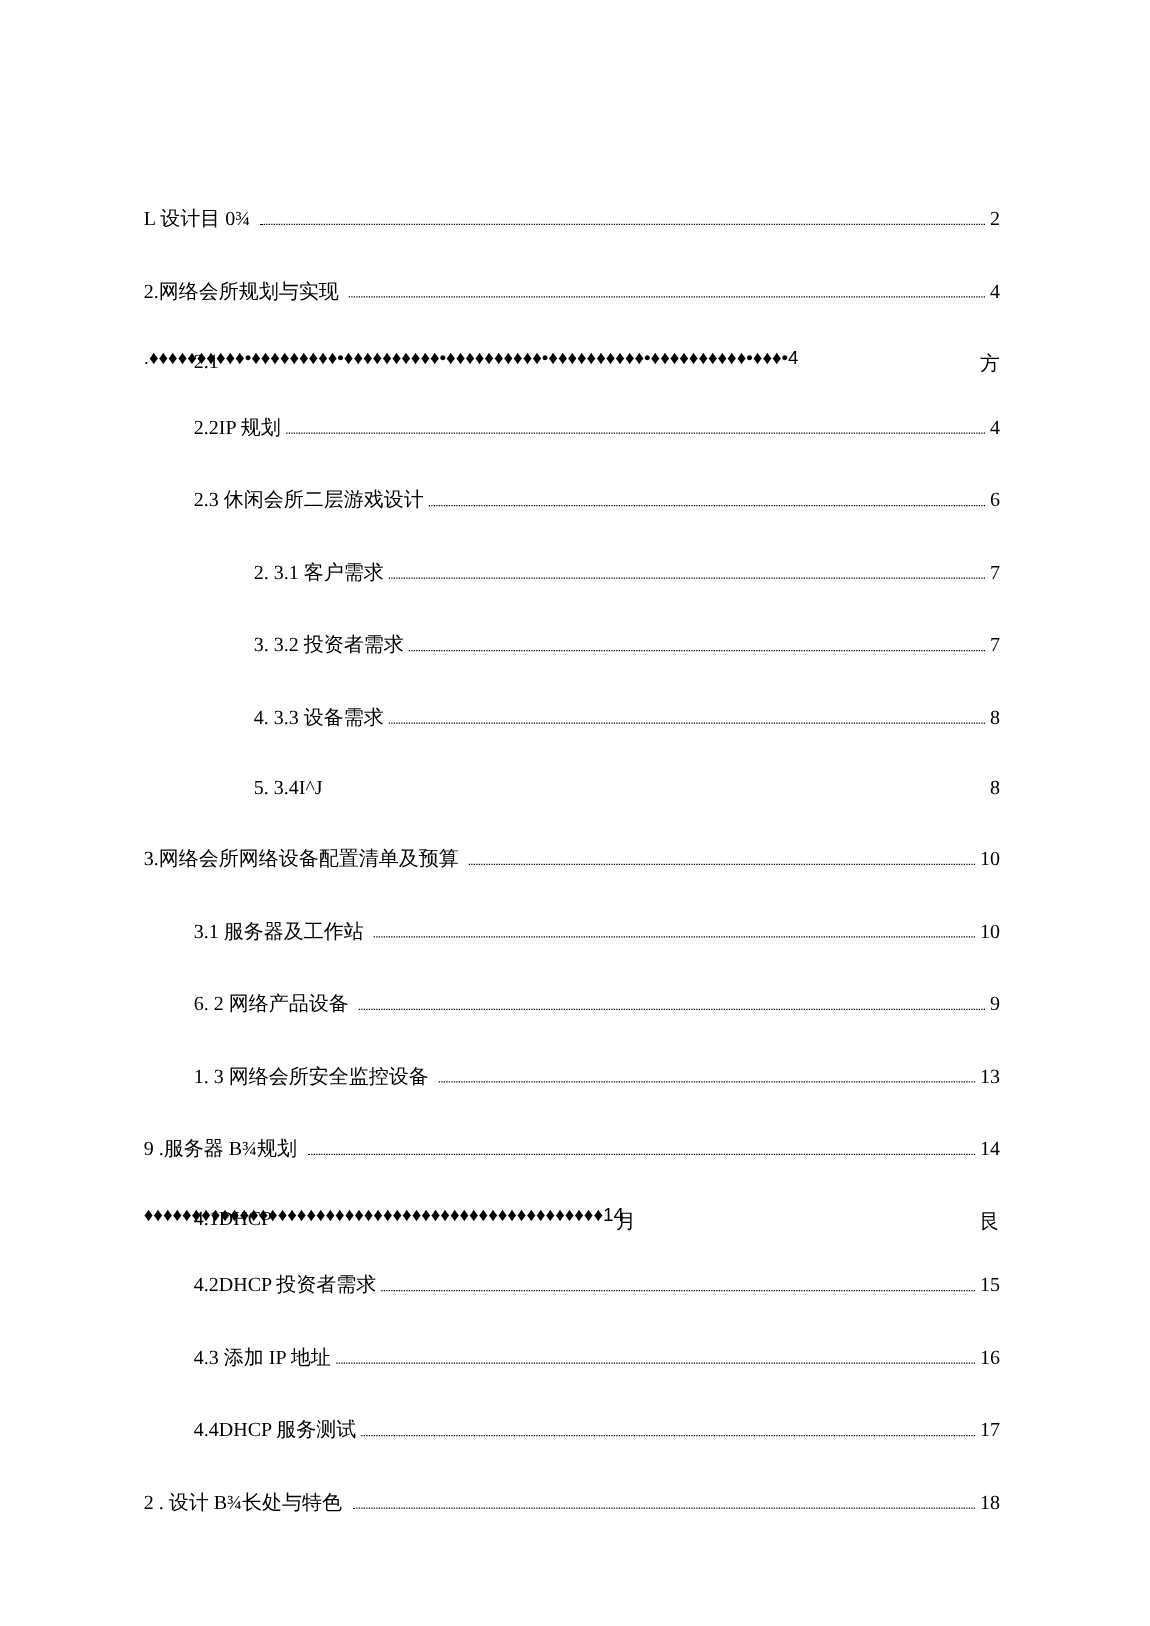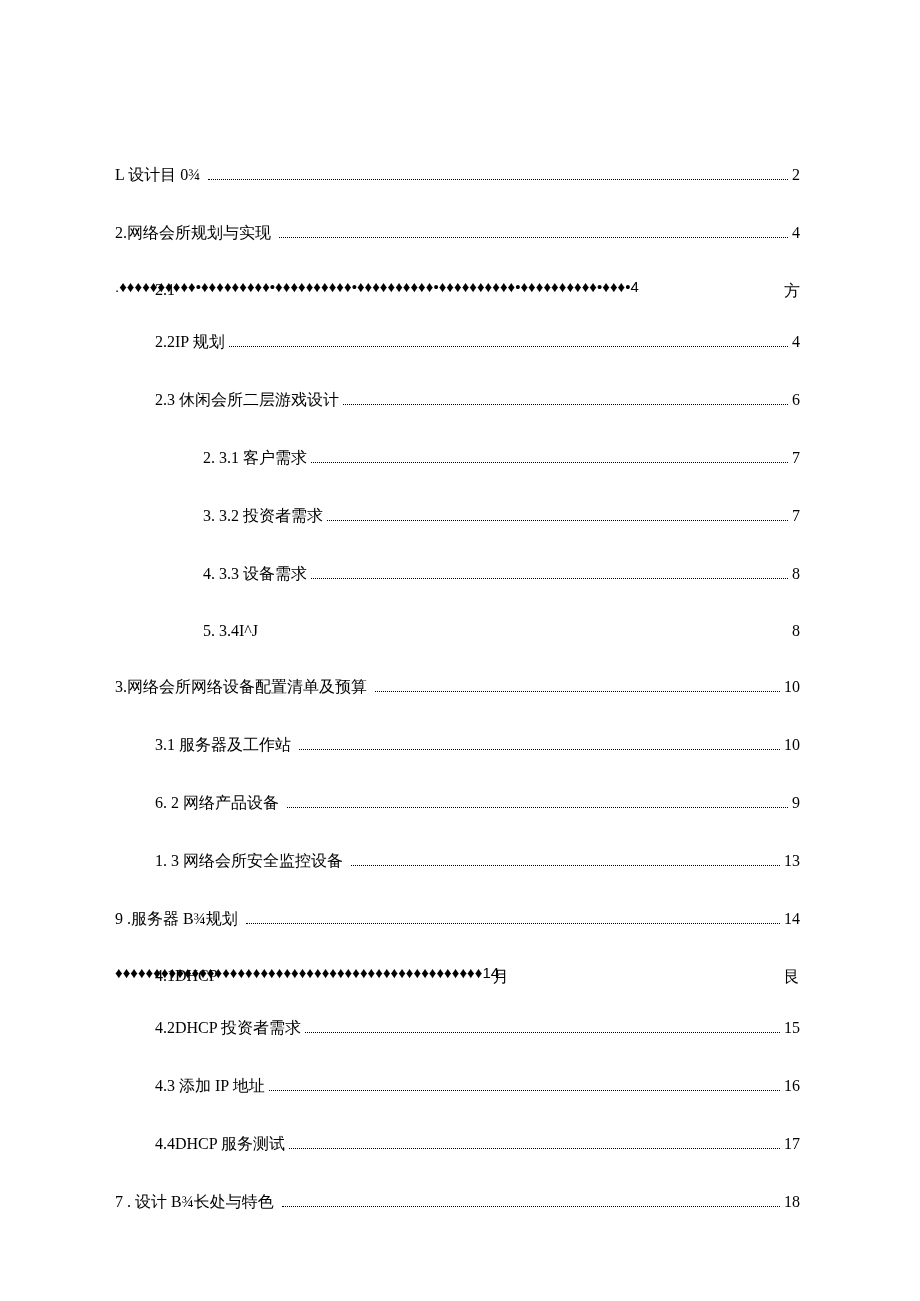--- a/index.html
+++ b/index.html
@@ -171,19 +171,19 @@
     <span class="page-no">16</span>
   </div>
 
   <div class="toc-entry l1">
     <span class="label">4.4DHCP 服务测试</span>
     <span class="leader"></span>
     <span class="page-no">17</span>
   </div>
 
   <div class="toc-entry l0">
-    <span class="label">7  . 设计 B¾长处与特色</span>
+    <span class="label">2  . 设计 B¾长处与特色</span>
     <span class="spacer"> </span>
     <span class="leader"></span>
     <span class="page-no">18</span>
   </div>
 
 </div>
 
 </body></html>

